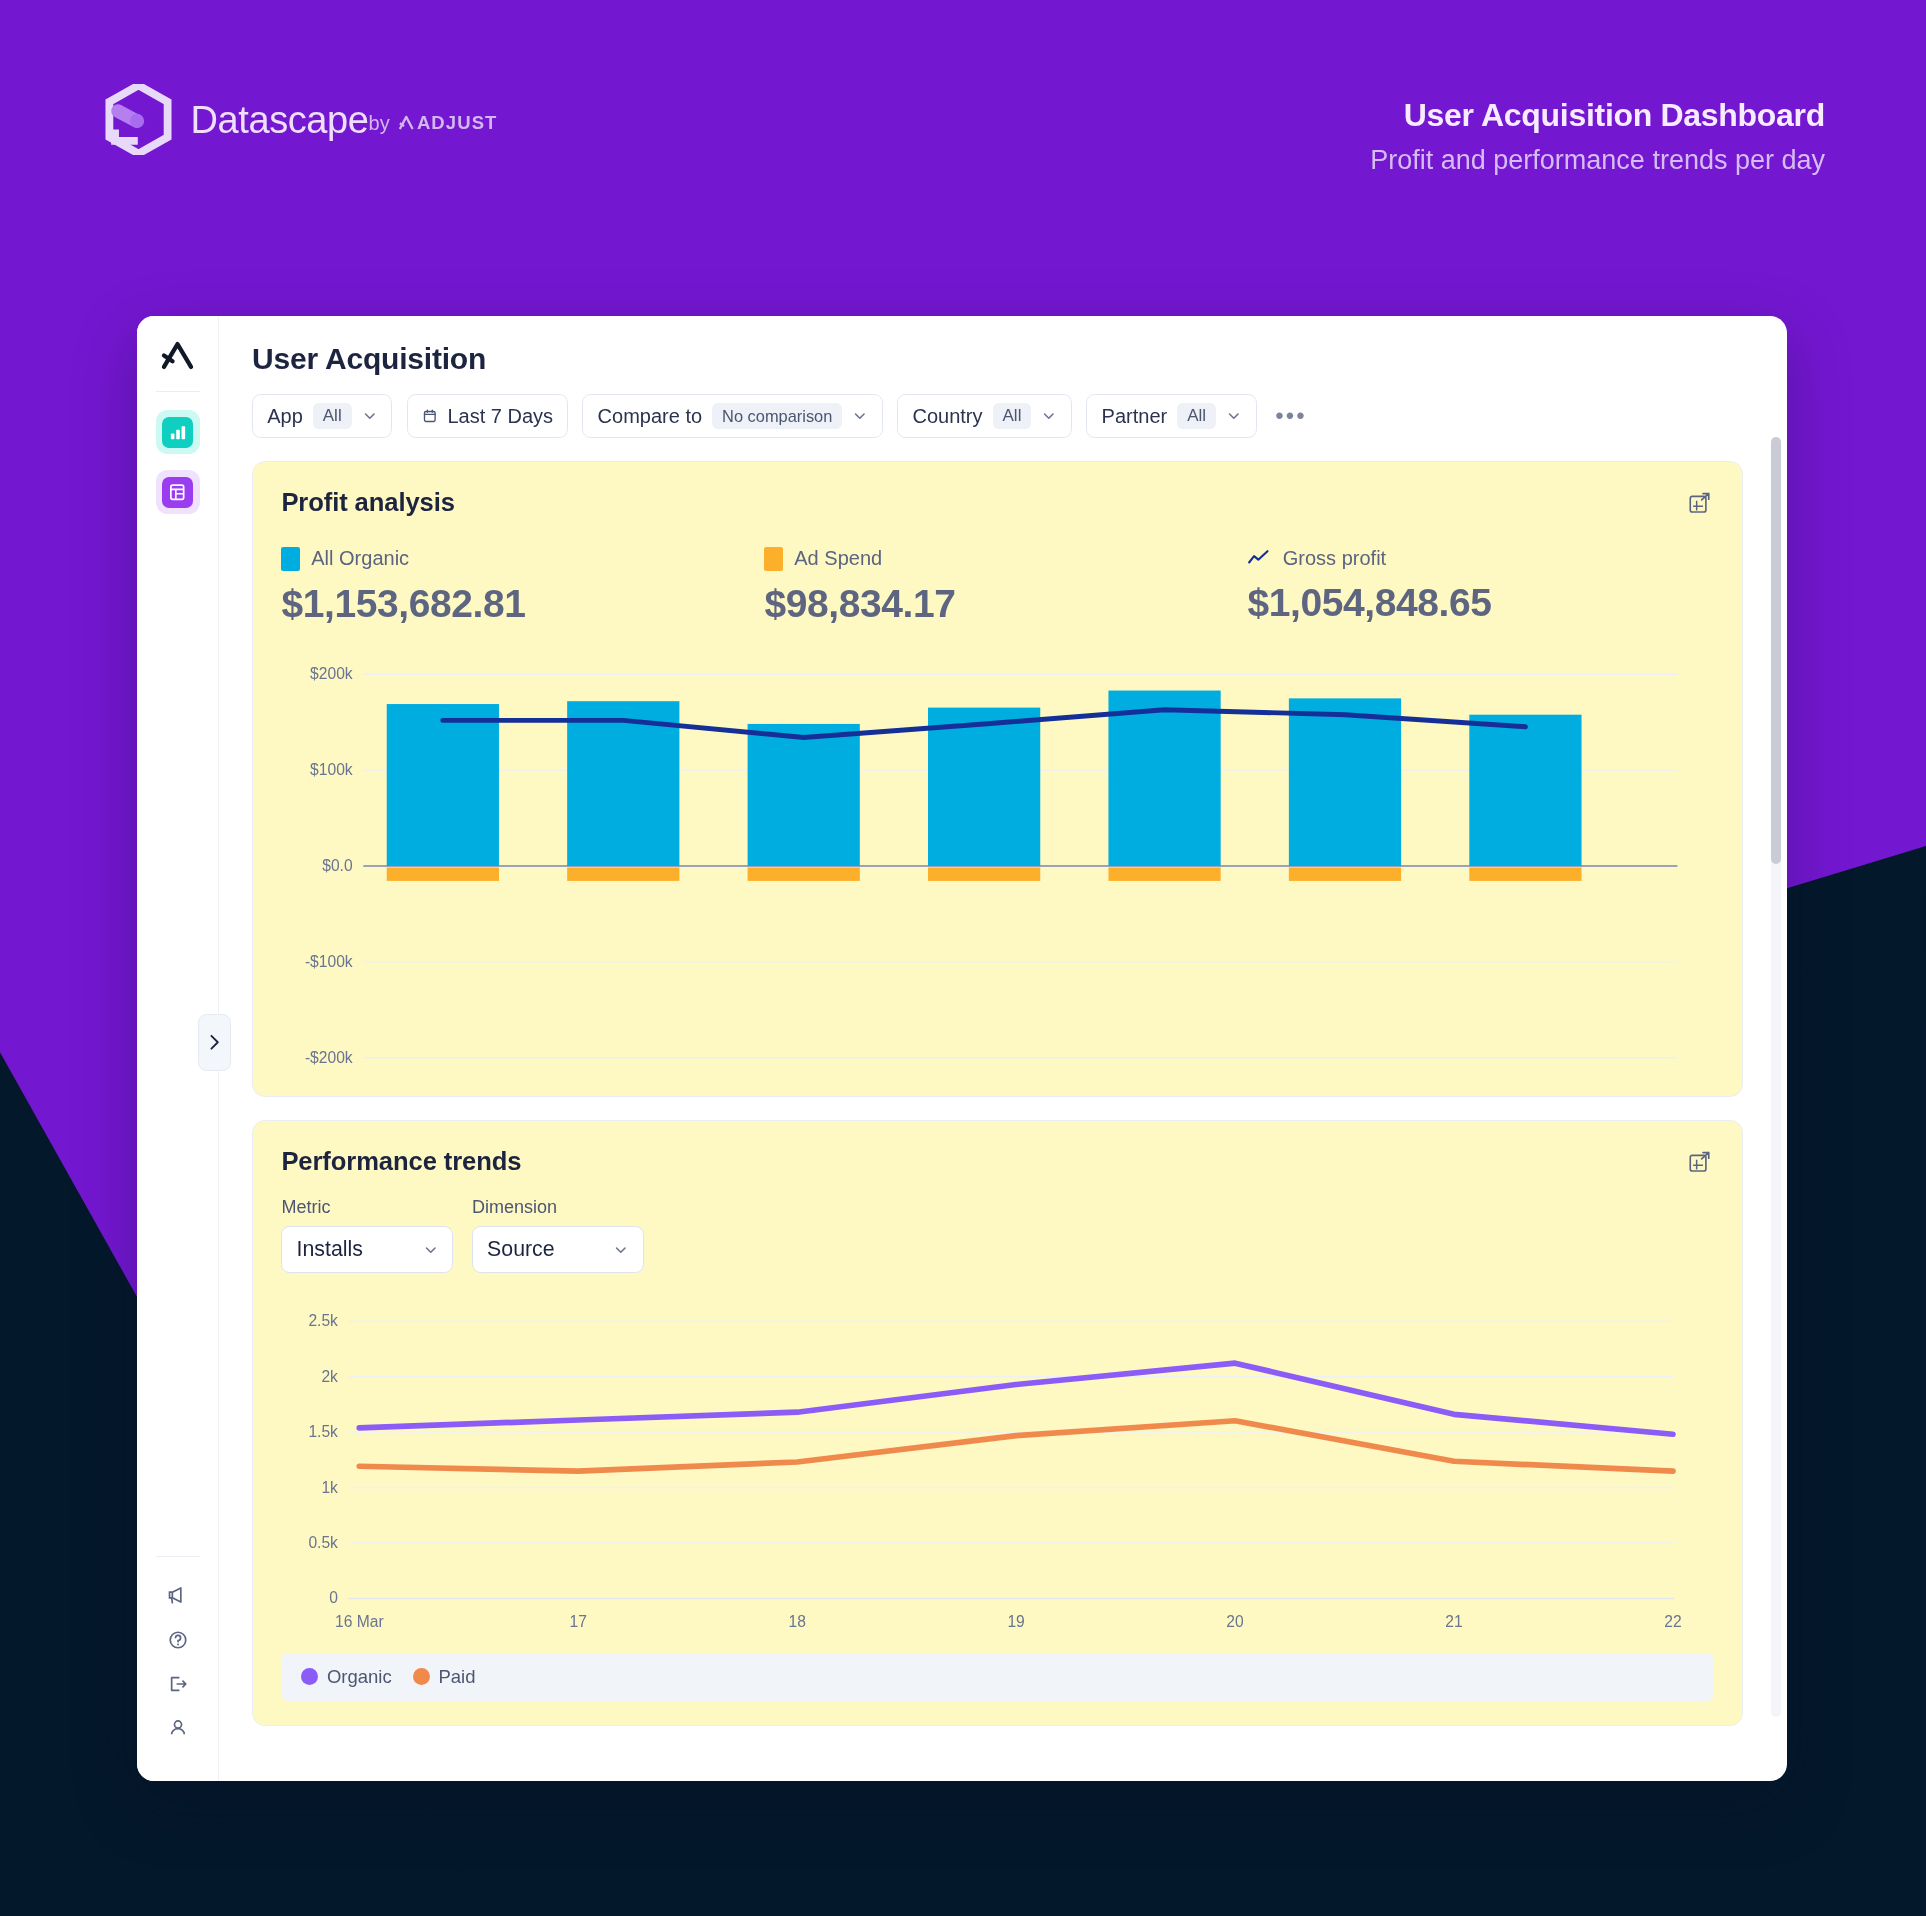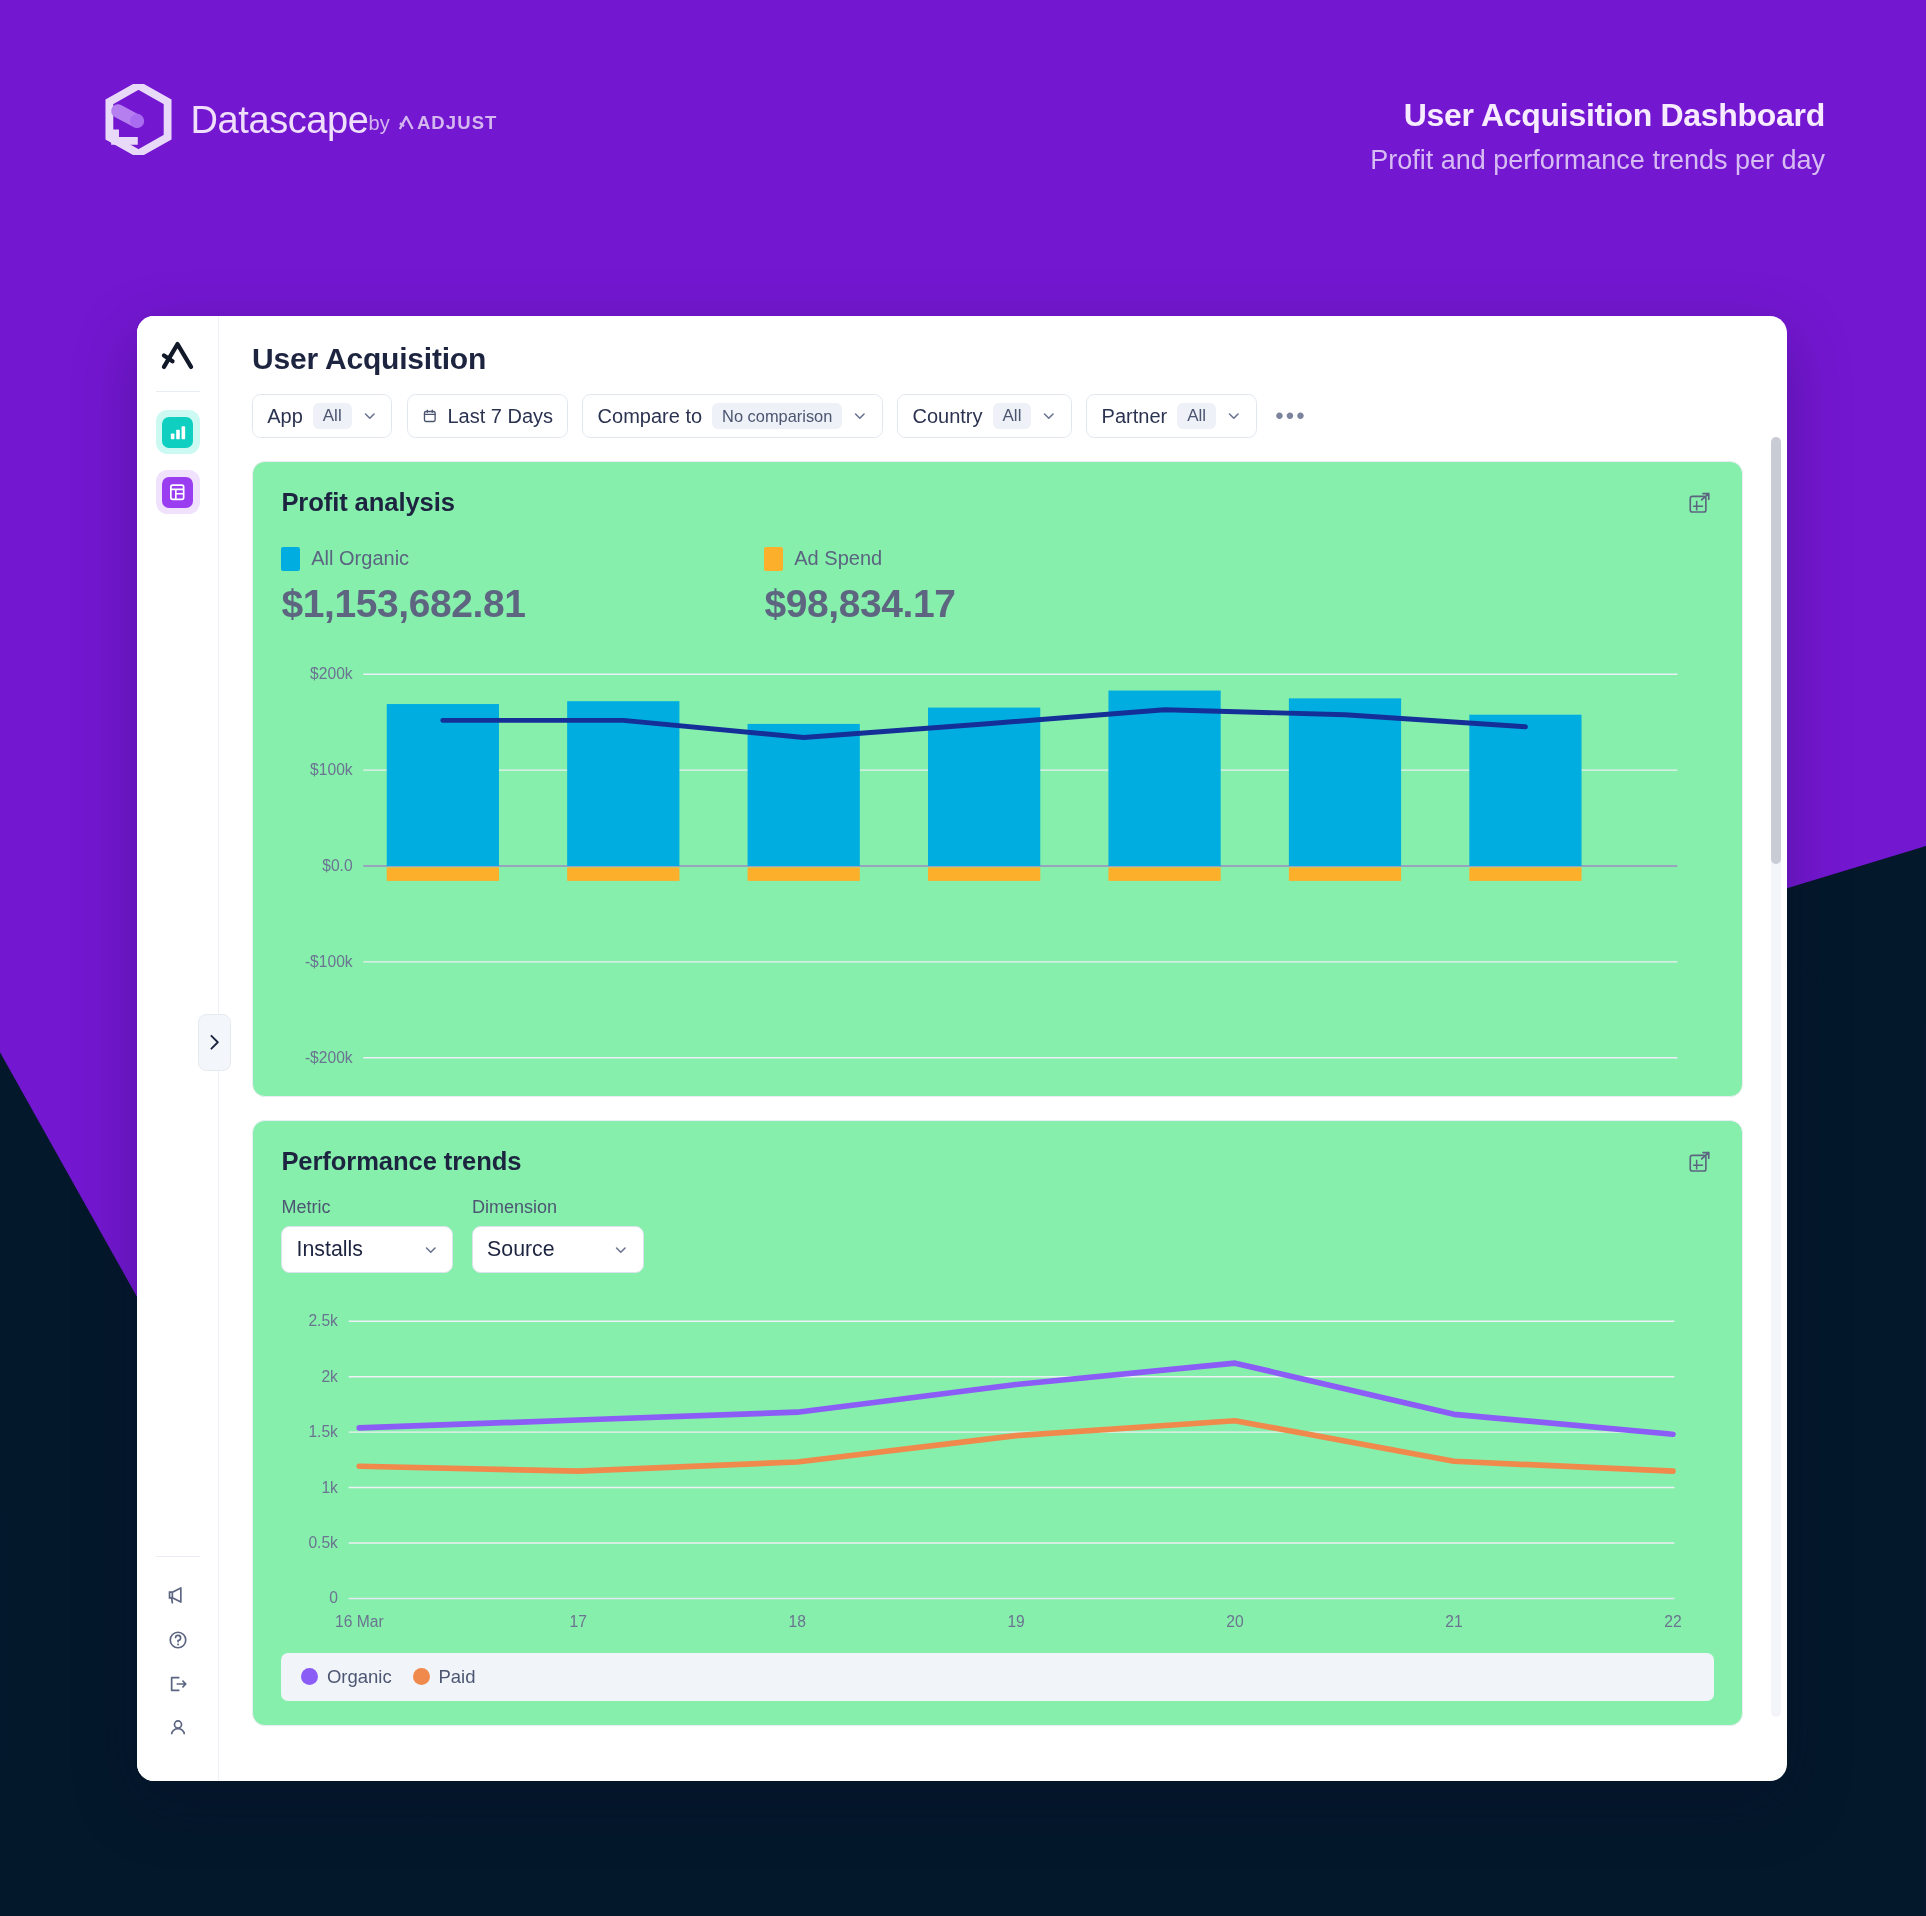--- a/index.html
+++ b/index.html
@@ -146,21 +146,21 @@
     background: #eef1f7; border-radius: 5.7px;
     padding: 2.8px 10px; font-size: 17px; color: #4c5570;
   }
   .chip-pill.wide { font-size: 16.4px; padding: 3.6px 10px; }
   .caret { width: 15.6px; height: 15.6px; flex: none; }
   .dots { font-size: 24px; color: #7b849c; letter-spacing: 2.1px; padding-left: 4.3px; cursor: pointer; }
 
   
   .card {
     margin-top: 23px;
-    background: #86efac;
+    background: #fef9c3;
     border: 0.7px solid #eaeef4;
     border-radius: 12.8px;
     padding: 25.6px 28.4px 24px 28.4px;
     position: relative;
   }
   .card-title {
     font-size: 25.6px; font-weight: 700; color: #1d2440;
     letter-spacing: -0.1px;
   }
   .card-export {
@@ -391,20 +391,29 @@
           </div>
 
           <div class="kpi">
             <div class="kpi-head">
               <span class="swatch" style="background:#fcaf2a"></span>
               <span class="kpi-name">Ad Spend</span>
             </div>
             <div class="kpi-value">$98,834.17</div>
           </div>
 
+          <div class="kpi">
+            <div class="kpi-head">
+              <svg width="24" height="18.5" viewBox="0 0 34 26" style="flex:none">
+                <path d="M3 19 L10 10 L16 15 L29 3" fill="none" stroke="#152f99" stroke-width="3" stroke-linecap="round" stroke-linejoin="round"></path>
+              </svg>
+              <span class="kpi-name">Gross profit</span>
+            </div>
+            <div class="kpi-value">$1,054,848.65</div>
+          </div>
         </div>
 
         <div class="chart-wrap">
           <svg class="chart-svg" width="1429" height="412" viewBox="0 0 2010 580">
 
             <g>
               <line x1="115" y1="20" x2="1965" y2="20" stroke="#eceff5" stroke-width="2"></line>
               <line x1="115" y1="155" x2="1965" y2="155" stroke="#eceff5" stroke-width="2"></line>
               <line x1="115" y1="290" x2="1965" y2="290" stroke="#9aa3bd" stroke-width="2.5"></line>
               <line x1="115" y1="425" x2="1965" y2="425" stroke="#eceff5" stroke-width="2"></line>

